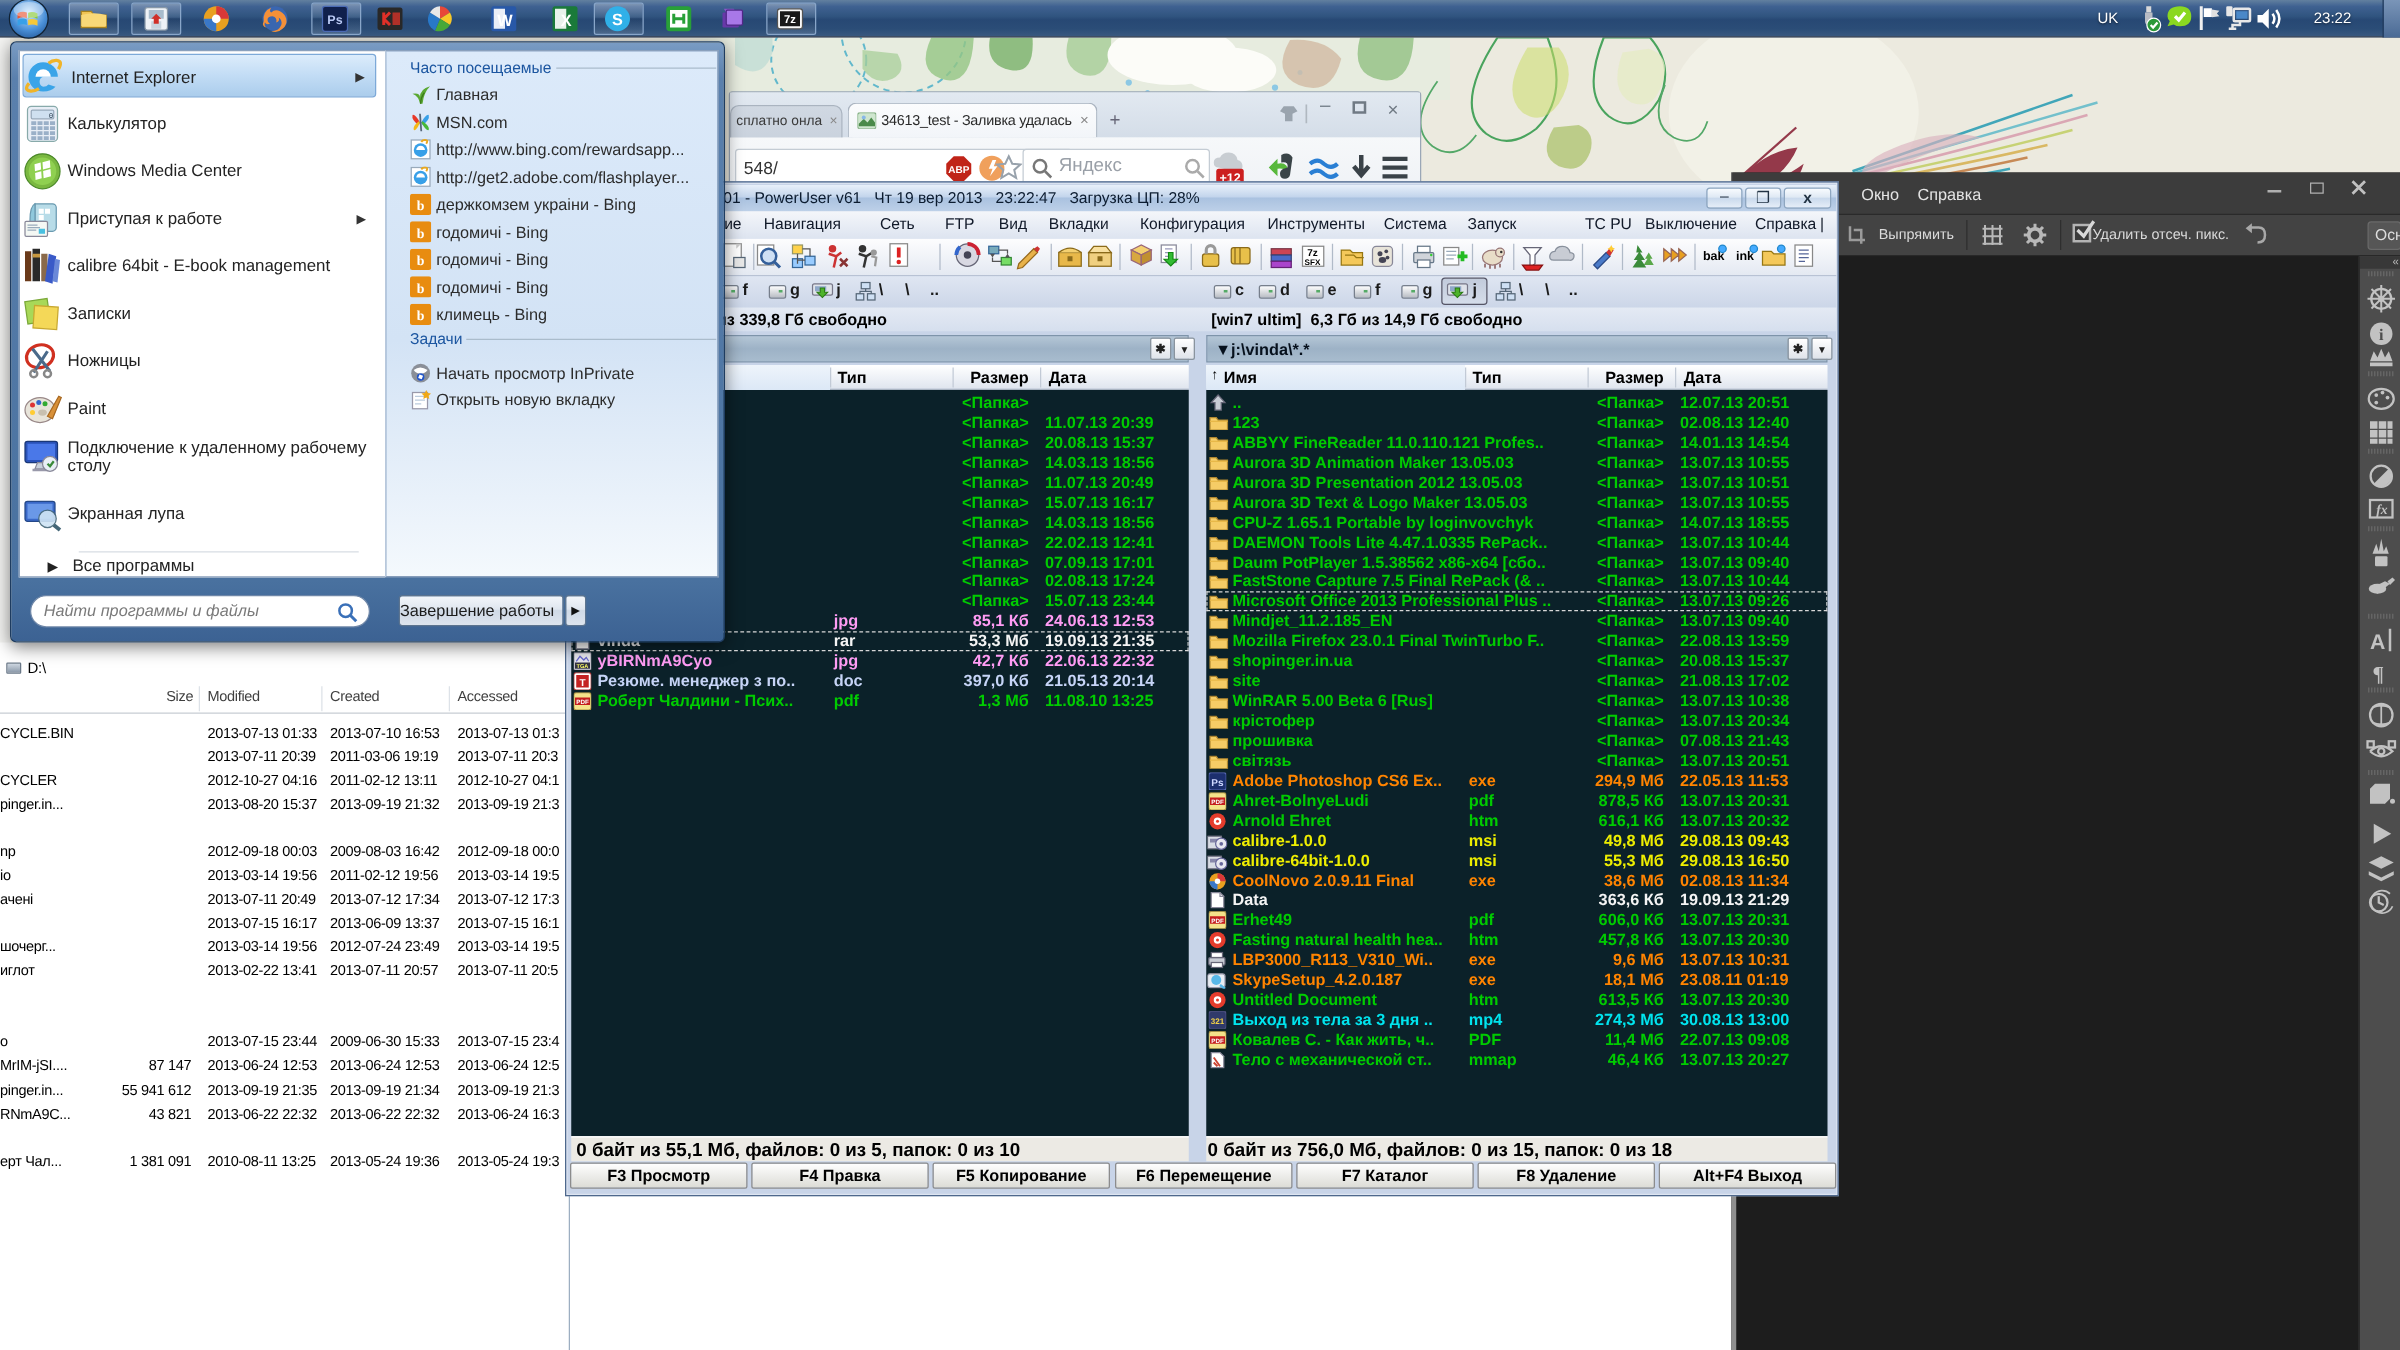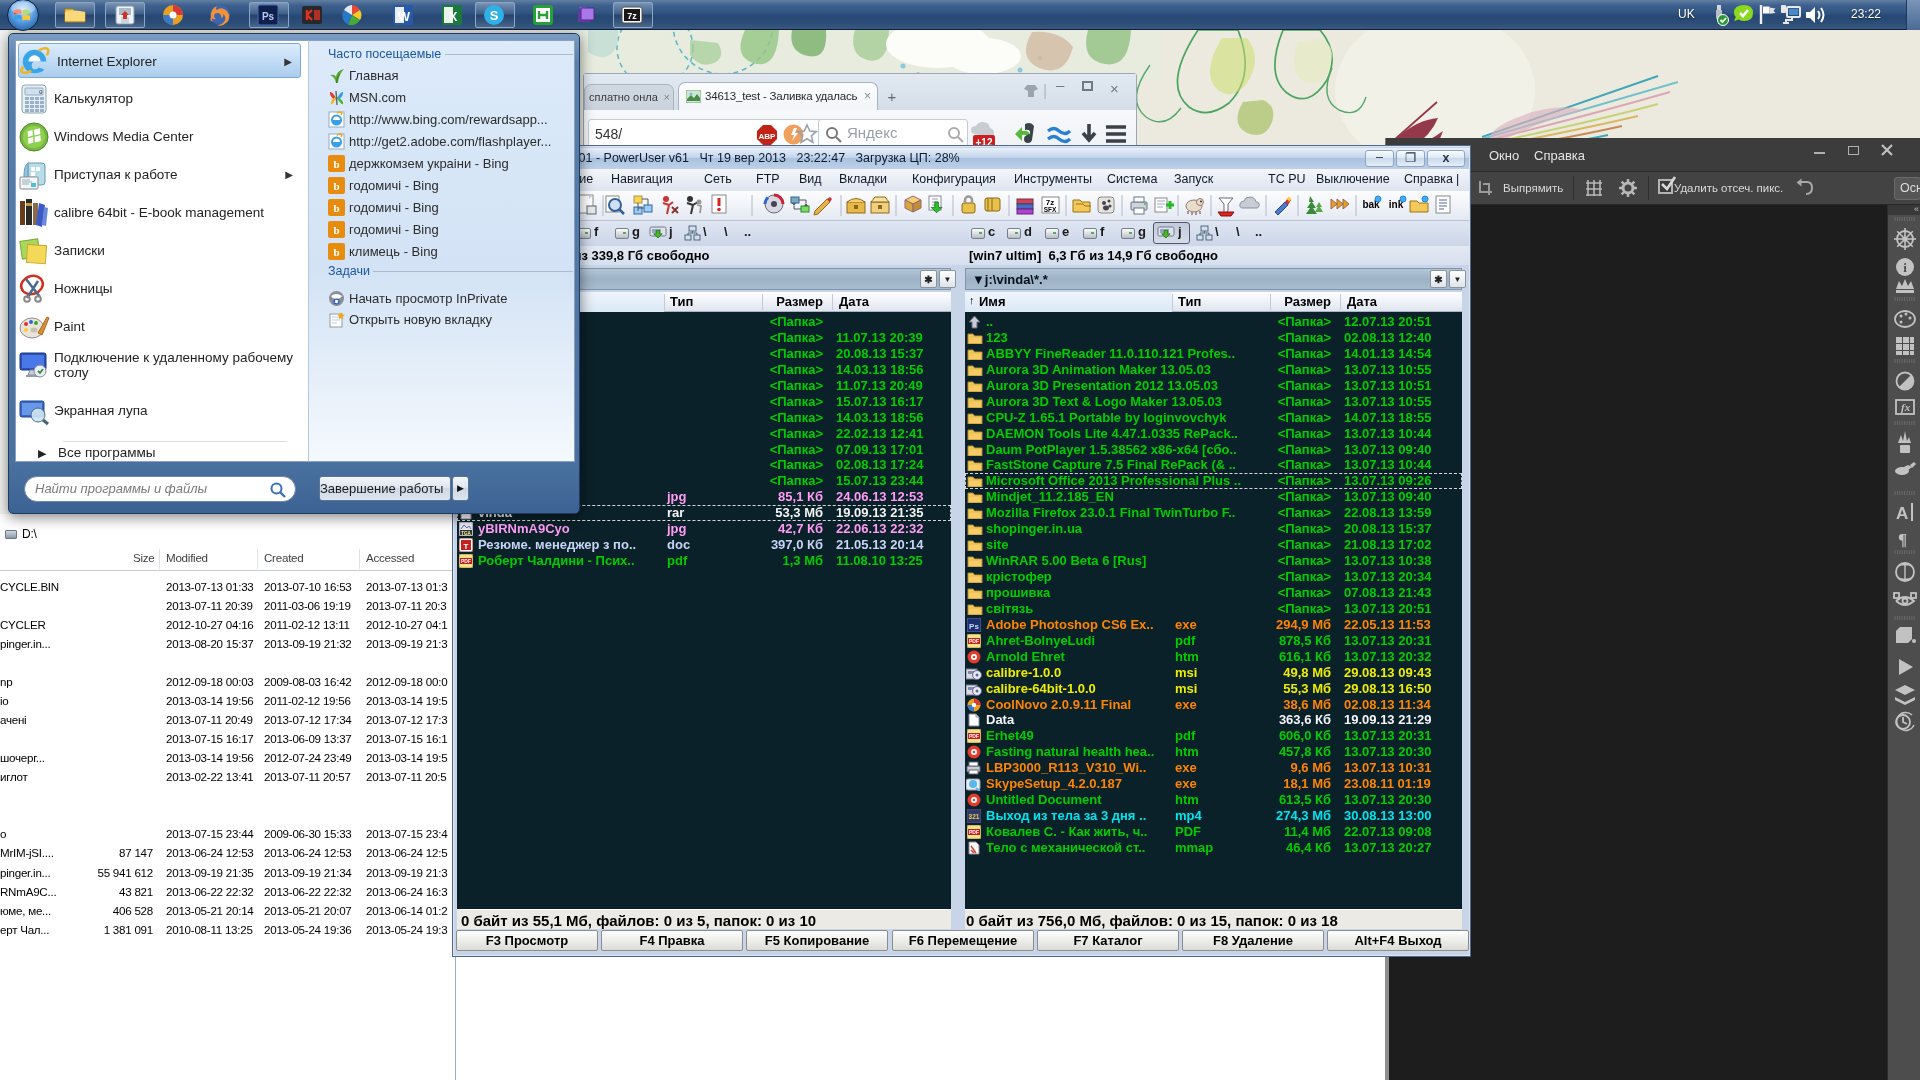--- a/index.html
+++ b/index.html
@@ -225,27 +225,20 @@
       <span class="dc" style="left:264px">2013-09-19 21:34</span>
       <span class="dc" style="left:366px">2013-09-19 21:3</span>
     </div>
     <div class="drow" style="top:368.5px">
       <span class="dc" style="left:0px">RNmA9C...</span>
       <span class="dc" style="left:63px;width:90px;text-align:right;display:inline-block">43 821</span>
       <span class="dc" style="left:166px">2013-06-22 22:32</span>
       <span class="dc" style="left:264px">2013-06-22 22:32</span>
       <span class="dc" style="left:366px">2013-06-24 16:3</span>
     </div>
-    <div class="drow" style="top:387.5px">
-      <span class="dc" style="left:0px">юме, ме...</span>
-      <span class="dc" style="left:63px;width:90px;text-align:right;display:inline-block">406 528</span>
-      <span class="dc" style="left:166px">2013-05-21 20:14</span>
-      <span class="dc" style="left:264px">2013-05-21 20:07</span>
-      <span class="dc" style="left:366px">2013-06-14 01:2</span>
-    </div>
     <div class="drow" style="top:406.5px">
       <span class="dc" style="left:0px">ерт Чал...</span>
       <span class="dc" style="left:63px;width:90px;text-align:right;display:inline-block">1 381 091</span>
       <span class="dc" style="left:166px">2010-08-11 13:25</span>
       <span class="dc" style="left:264px">2013-05-24 19:36</span>
       <span class="dc" style="left:366px">2013-05-24 19:3</span>
     </div>
   </div>
 <div class="abs" style="left:0;top:950px;width:1385px;height:130px;background:#fff;z-index:3"></div>
 <div class="abs" style="left:0;top:30px;width:8px;height:1050px;background:#f4f4f2;z-index:2"></div>

